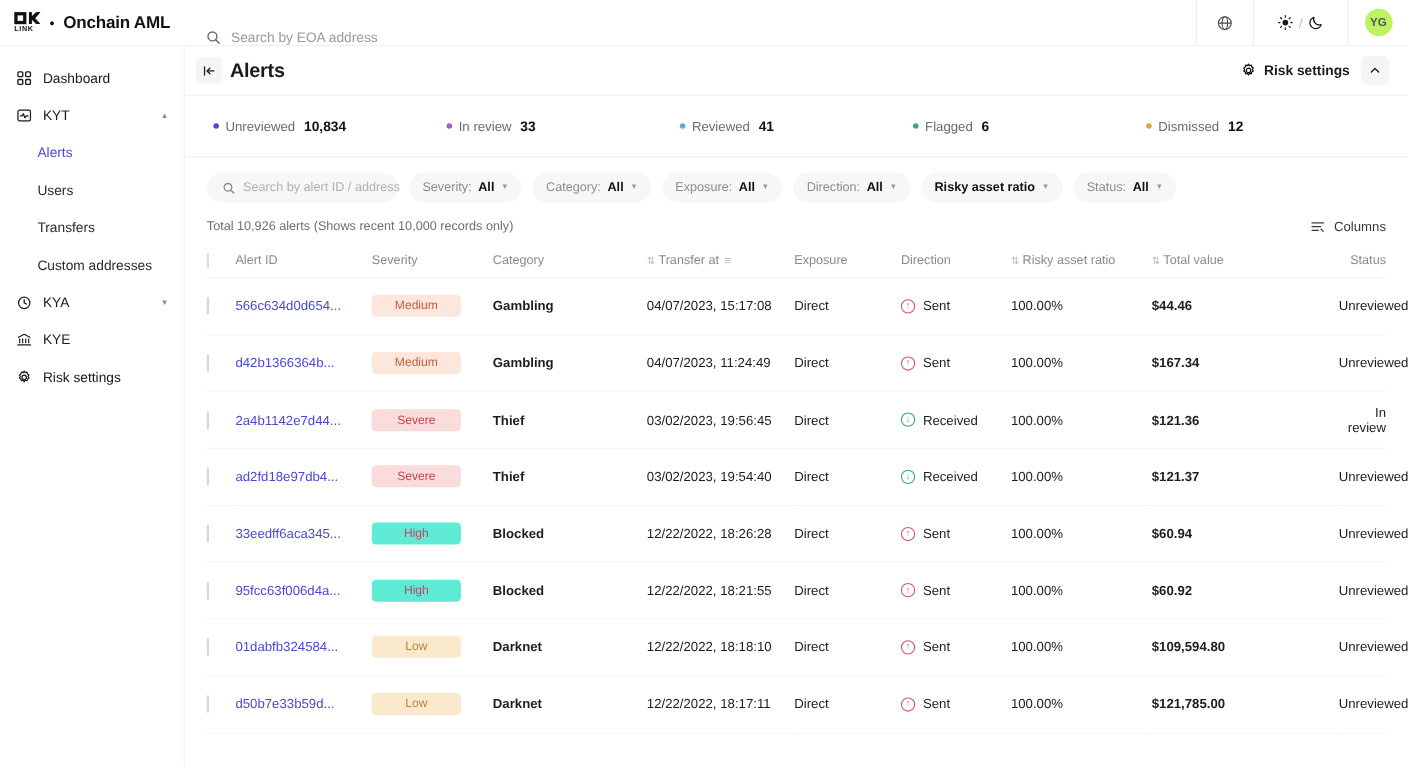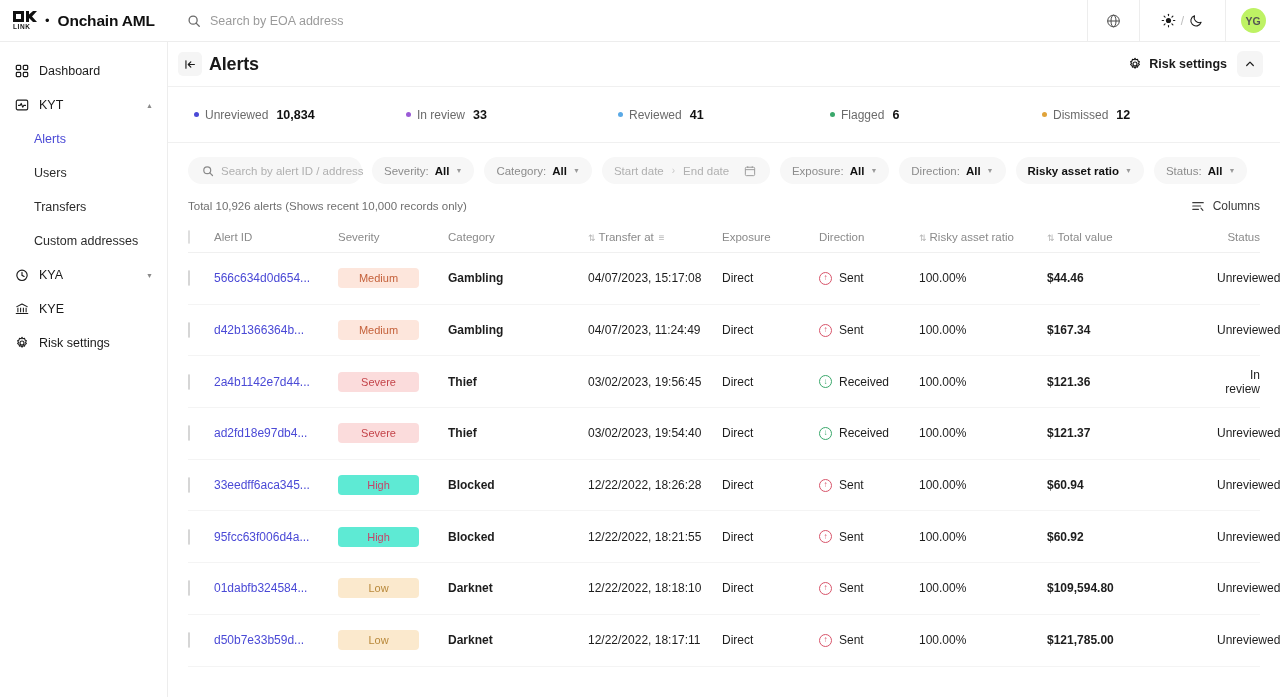--- a/index.html
+++ b/index.html
@@ -20,21 +20,21 @@
   .logo-mark { display: flex; flex-direction: column; gap: 1px; }
   .logo-row1 { display: flex; gap: 2px; align-items: center; }
   .lg-sq { width: 11px; height: 11px; background: #111; position: relative; }
   .lg-sq::after { content:""; position:absolute; left:3px; top:3px; width:5px; height:5px; background:#fff; }
   .lg-k { width: 11px; height: 11px; background: #111;
     clip-path: polygon(0 0,3px 0,3px 3.5px,7px 0,11px 0,6px 5.5px,11px 11px,7px 11px,3px 7px,3px 11px,0 11px); }
   .logo-link { font-size: 6.5px; font-weight: 700; letter-spacing: .6px; color: #111; line-height: 7px; }
   .brand-dot { font-size: 13px; color: #111; line-height: 1; margin: 0 1px; }
   .brand-name { font-size: 15.5px; font-weight: 700; color: #111; letter-spacing: -.2px; }
 
-  .topsearch { flex: 1; display: flex; align-items: center; gap: 9px; padding-left: 18px;
+  .topsearch { flex: 1; display: flex; align-items: flex-end; gap: 9px; padding-left: 18px;
     border-right: 1px solid #ededed; align-self: stretch; }
   .topsearch-ph { font-size: 12.5px; color: #9b9b9b; }
   .top-icon-cell { width: 52px; align-self: stretch; display: flex; align-items: center;
     justify-content: center; border-right: 1px solid #ededed; }
   .theme-cell { width: 86px; align-self: stretch; display: flex; align-items: center;
     justify-content: center; gap: 5px; border-right: 1px solid #ededed; }
   .theme-sep { font-size: 12px; color: #bdbdbd; }
   .avatar-cell { width: 54px; display: flex; align-items: center; justify-content: center; }
   .avatar { width: 25px; height: 25px; border-radius: 50%; background: #bef264;
     display: flex; align-items: center; justify-content: center;
@@ -349,33 +349,20 @@
           <b>All</b>
           <span class="cv">▼</span>
         </div>
 
         <div class="chip">
           <span>Category:</span>
           <b>All</b>
           <span class="cv">▼</span>
         </div>
 
-        <div class="chip date">
-          <span class="d1">Start date</span>
-          <span class="arrow">›</span>
-          <span class="d2">End date</span>
-          <span class="ico cal">
-            <svg width="12" height="12" viewBox="0 0 16 16" fill="none" stroke="#9a9a9a" stroke-width="1.3">
-              <rect x="1.8" y="3" width="12.4" height="11.2" rx="1.4"></rect>
-              <line x1="1.8" y1="6.2" x2="14.2" y2="6.2"></line>
-              <line x1="5" y1="1.6" x2="5" y2="4"></line>
-                <line x1="11" y1="1.6" x2="11" y2="4"></line>
-            </svg>
-          </span>
-        </div>
 
         <div class="chip">
           <span>Exposure:</span>
           <b>All</b>
           <span class="cv">▼</span>
         </div>
 
         <div class="chip">
           <span>Direction:</span>
           <b>All</b>

